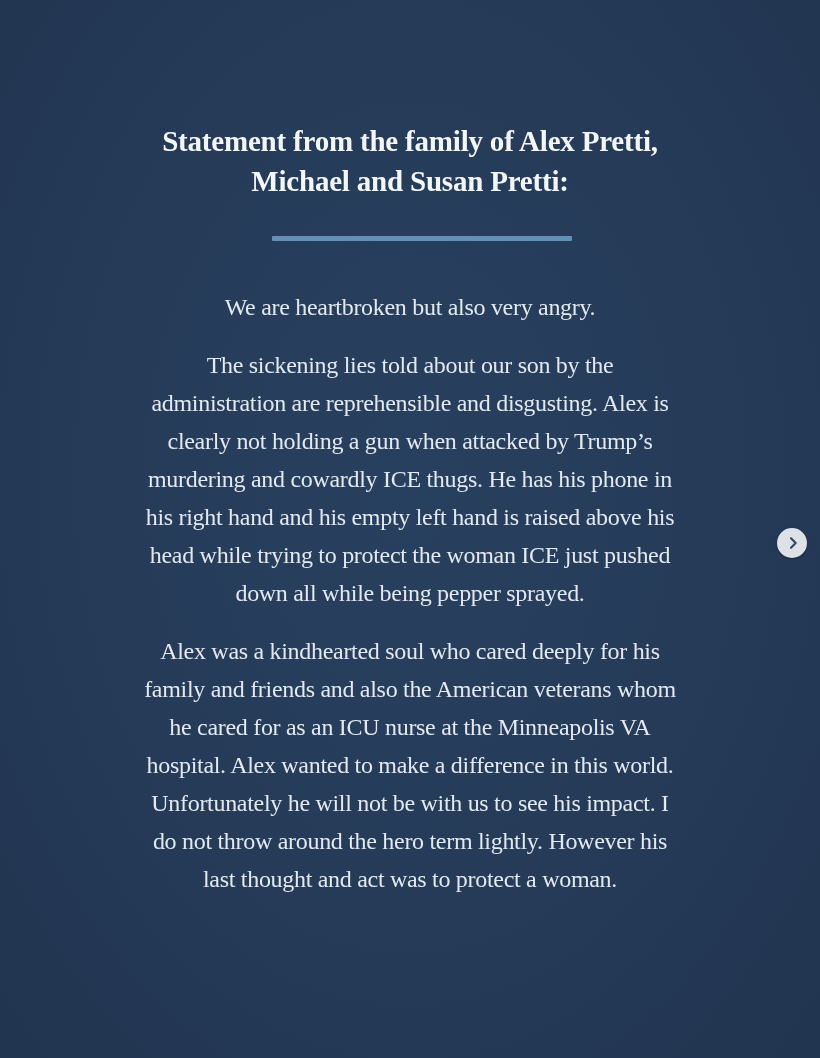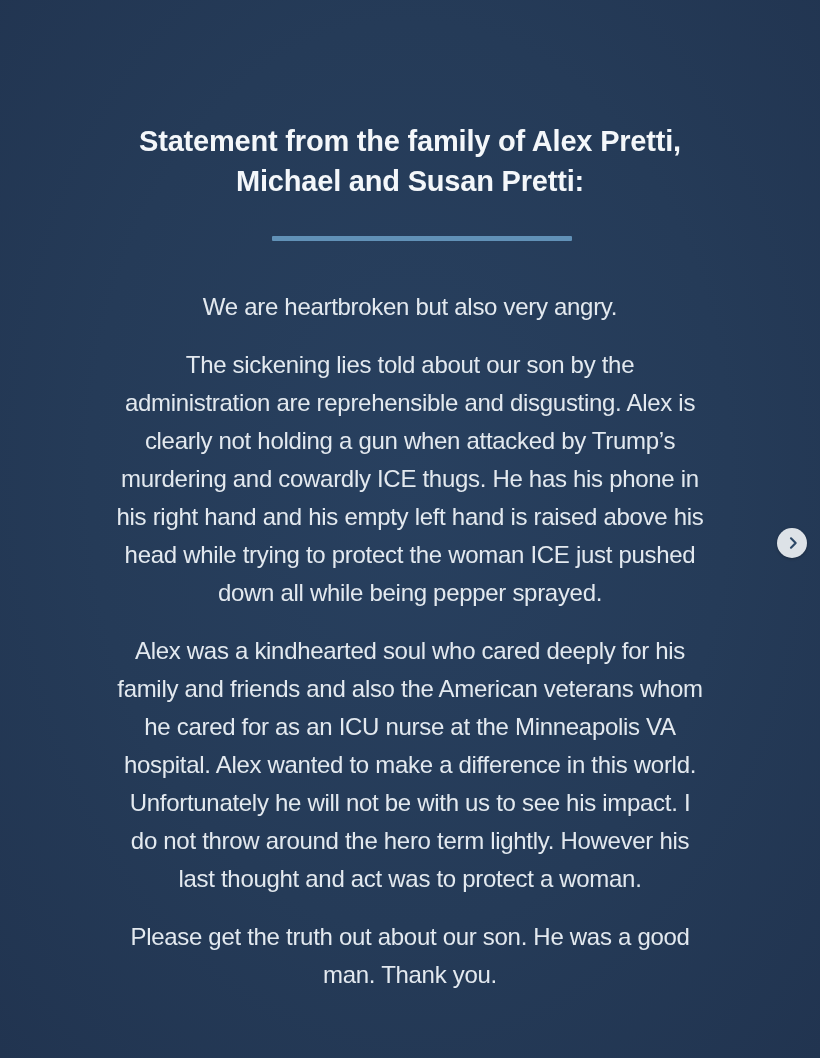--- a/index.html
+++ b/index.html
@@ -15,20 +15,21 @@
     background: radial-gradient(ellipse at 50% 45%, #28405f 0%, #253b58 55%, #213450 100%);
     font-family: "Liberation Sans", "DejaVu Sans", sans-serif;
     overflow: hidden;
   }
   .content {
     box-sizing: border-box;
     width: 100%;
     height: 100%;
     padding: 121px 54px 0;
     text-align: center;
+    font-family: Liberation Serif, serif;
   }
   .title {
     margin: 0;
     font-size: 29px;
     font-weight: 700;
     line-height: 40px;
     letter-spacing: -0.2px;
     color: #f4f7fa;
     white-space: pre-line;
   }
@@ -94,22 +95,20 @@
 his right hand and his empty left hand is raised above his
 head while trying to protect the woman ICE just pushed
 down all while being pepper sprayed.</p>
       <p>Alex was a kindhearted soul who cared deeply for his
 family and friends and also the American veterans whom
 he cared for as an ICU nurse at the Minneapolis VA
 hospital. Alex wanted to make a difference in this world.
 Unfortunately he will not be with us to see his impact. I
 do not throw around the hero term lightly. However his
 last thought and act was to protect a woman.</p>
-      <p>Please get the truth out about our son. He was a good
-man. Thank you.</p>
     </div>
   </div>
 
   <button class="next-button">
     <span>
       <svg viewBox="0 0 24 24" width="16" height="16" aria-hidden="true">
         <path d="M9 5l7 7-7 7" fill="none" stroke="#2c4766" stroke-width="3.2" stroke-linecap="round" stroke-linejoin="round"></path>
       </svg>
     </span>
   </button>

